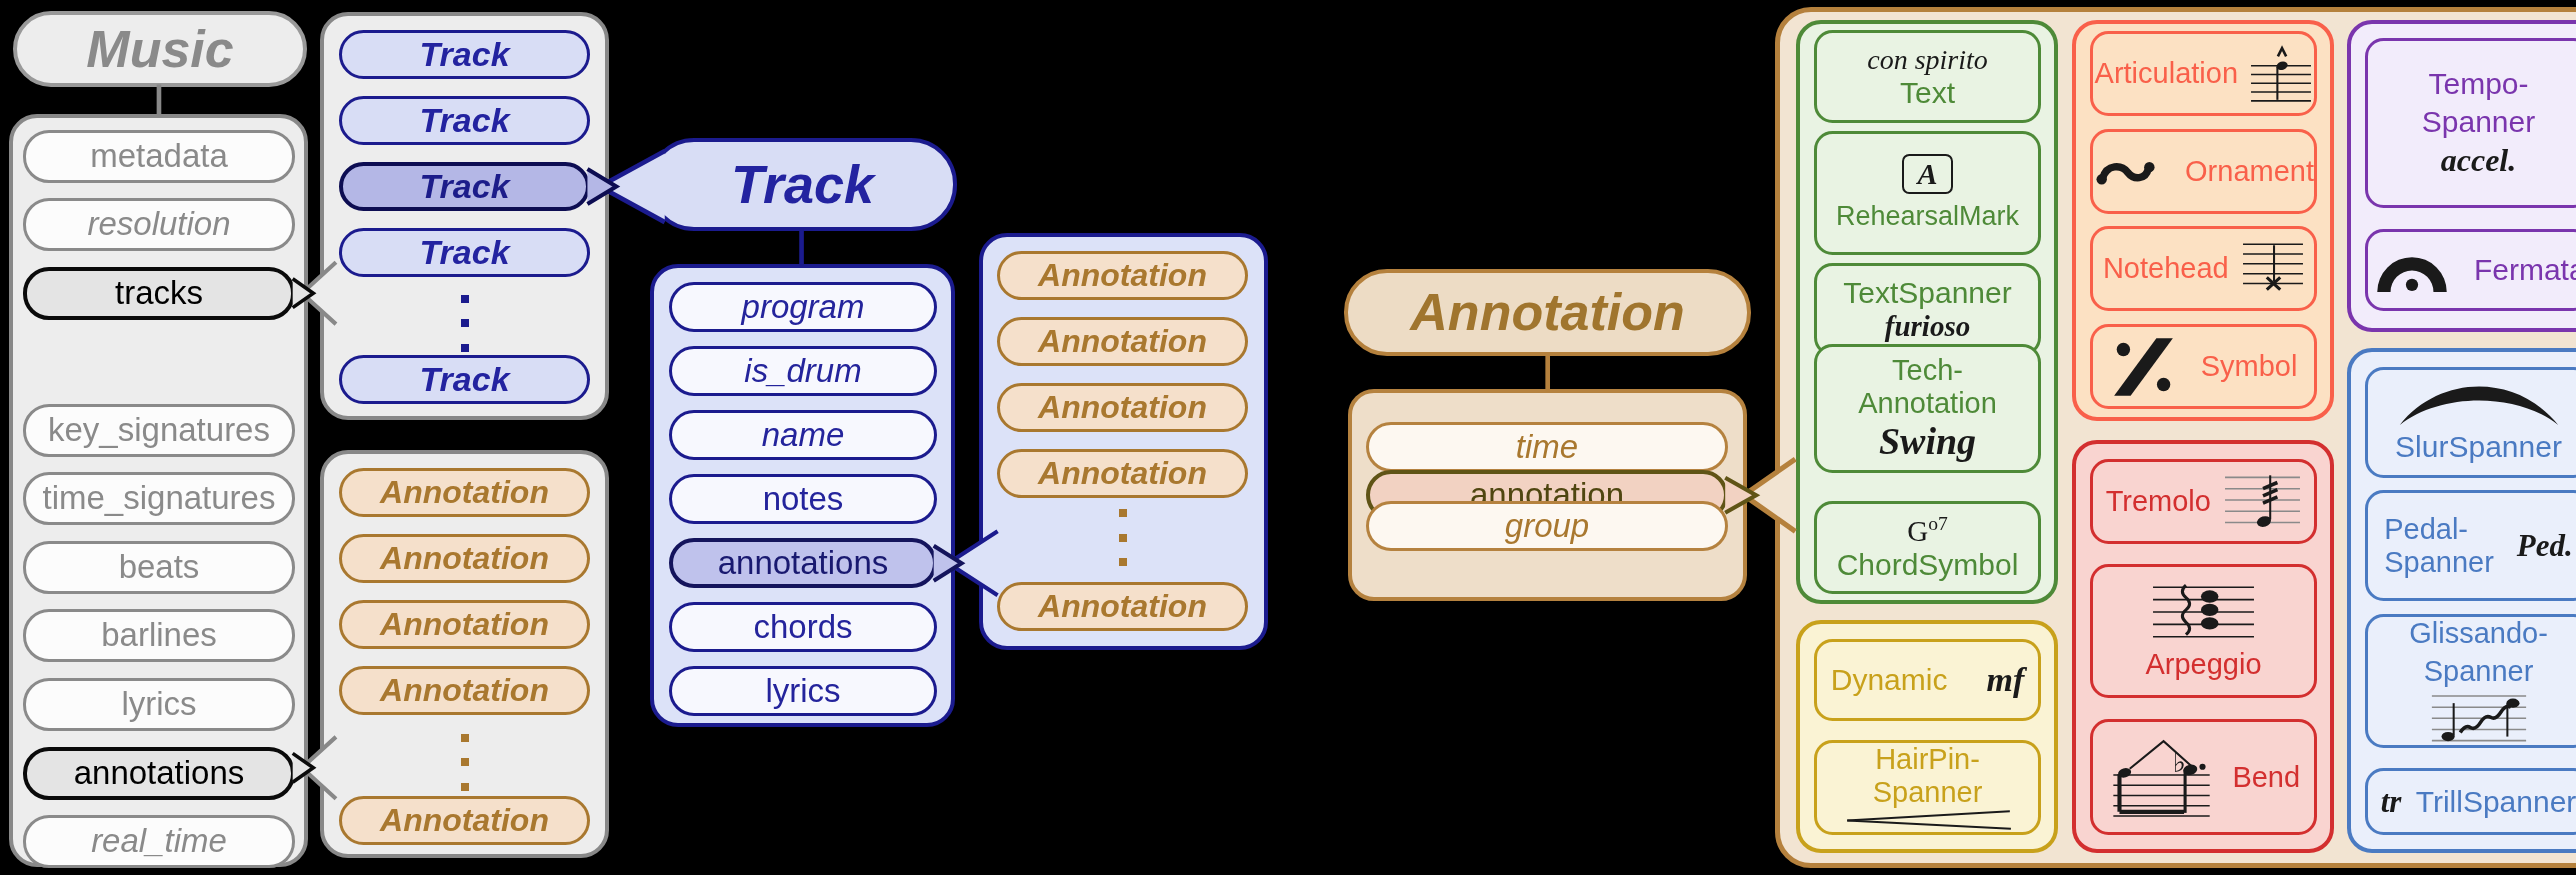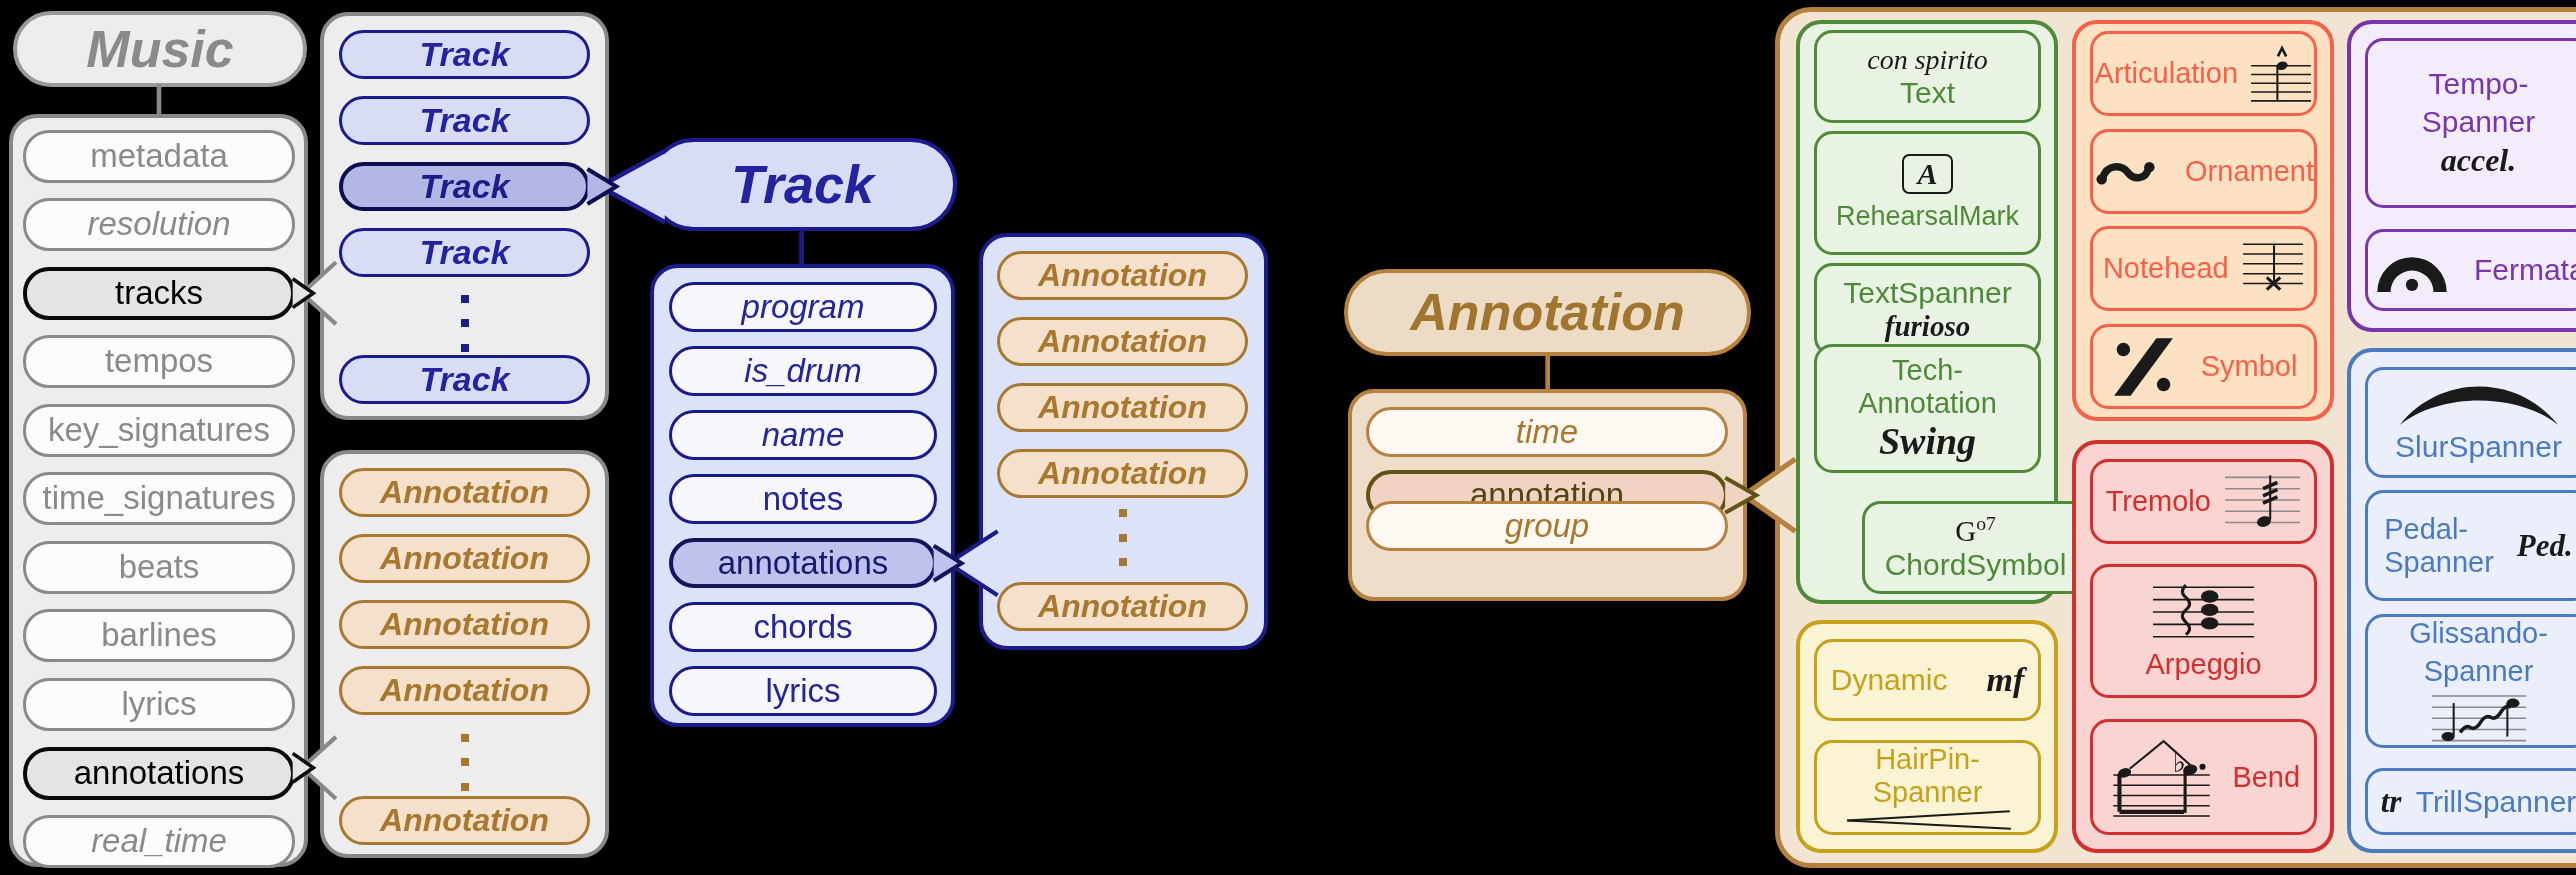--- a/index.html
+++ b/index.html
@@ -25,21 +25,20 @@
 
   <div class="pill bi" style="left:13px;top:11.3px;width:294px;height:76px;border-radius:38px;border-width:4.1px;
               border-color:#999;background:#ededed;color:#8a8a8a;font-size:52px;">Music</div>
 
   <div class="box" style="left:9.3px;top:114px;width:299px;height:753px;border-radius:28px;border-width:4.1px;
               border-color:#888;background:#ededed;"></div>
 
   <div class="pill" style="left:23px;top:130px;width:272px;height:53px;border-radius:26px;border-width:3.1px;border-color:#8a8a8a;background:#fcfcfc;color:#8a8a8a;font-size:33px;">metadata</div>
   <div class="pill it" style="left:23px;top:198px;width:272px;height:53px;border-radius:26px;border-width:3.1px;border-color:#8a8a8a;background:#fcfcfc;color:#8a8a8a;font-size:33px;">resolution</div>
   <div class="pill" style="left:23px;top:267px;width:272px;height:53px;border-radius:26px;border-width:4.1px;border-color:#0a0a0a;background:#e4e4e4;color:#000;font-size:33px;">tracks</div>
-  <div class="pill" style="left:23px;top:335px;width:272px;height:53px;border-radius:26px;border-width:3.1px;border-color:#8a8a8a;background:#fcfcfc;color:#8a8a8a;font-size:33px;">tempos</div>
   <div class="pill" style="left:23px;top:404px;width:272px;height:53px;border-radius:26px;border-width:3.1px;border-color:#8a8a8a;background:#fcfcfc;color:#8a8a8a;font-size:33px;">key_signatures</div>
   <div class="pill" style="left:23px;top:472px;width:272px;height:53px;border-radius:26px;border-width:3.1px;border-color:#8a8a8a;background:#fcfcfc;color:#8a8a8a;font-size:33px;">time_signatures</div>
   <div class="pill" style="left:23px;top:541px;width:272px;height:53px;border-radius:26px;border-width:3.1px;border-color:#8a8a8a;background:#fcfcfc;color:#8a8a8a;font-size:33px;">beats</div>
   <div class="pill" style="left:23px;top:609px;width:272px;height:53px;border-radius:26px;border-width:3.1px;border-color:#8a8a8a;background:#fcfcfc;color:#8a8a8a;font-size:33px;">barlines</div>
   <div class="pill" style="left:23px;top:678px;width:272px;height:53px;border-radius:26px;border-width:3.1px;border-color:#8a8a8a;background:#fcfcfc;color:#8a8a8a;font-size:33px;">lyrics</div>
   <div class="pill" style="left:23px;top:747px;width:272px;height:53px;border-radius:26px;border-width:4.1px;border-color:#0a0a0a;background:#e4e4e4;color:#000;font-size:33px;">annotations</div>
   <div class="pill it" style="left:23px;top:815px;width:272px;height:53px;border-radius:26px;border-width:3.1px;border-color:#8a8a8a;background:#fcfcfc;color:#8a8a8a;font-size:33px;">real_time</div>
 
   <div class="box" style="left:320px;top:12.4px;width:289px;height:408px;border-radius:28px;border-width:4.1px;border-color:#888;background:#ededed;"></div>
   <div class="pill bi" style="left:339px;top:30px;width:251px;height:49px;border-radius:25px;border-width:3.6px;border-color:#1b1b8e;background:#d8ddf5;color:#2323a0;font-size:34px;">Track</div>
@@ -80,21 +79,21 @@
   <div class="pill bi" style="left:997px;top:449px;width:251px;height:49px;border-radius:25px;border-width:3.6px;border-color:#a9782f;background:#f5e0cb;color:#a9782f;font-size:32px;">Annotation</div>
   <div class="dot" style="left:1119px;top:509px;background:#a9782f;"></div>
   <div class="dot" style="left:1119px;top:534px;background:#a9782f;"></div>
   <div class="dot" style="left:1119px;top:558px;background:#a9782f;"></div>
   <div class="pill bi" style="left:997px;top:582px;width:251px;height:49px;border-radius:25px;border-width:3.6px;border-color:#a9782f;background:#f5e0cb;color:#a9782f;font-size:32px;">Annotation</div>
 
   <div class="pill bi" style="left:1344px;top:269px;width:407px;height:87px;border-radius:43px;border-width:4.6px;
               border-color:#b5813d;background:#eddcc5;color:#a0752e;font-size:52px;">Annotation</div>
 
   <div class="box" style="left:1348px;top:389px;width:399px;height:212px;border-radius:26px;border-width:4.1px;border-color:#b5823f;background:#eedec9;"></div>
-  <div class="pill it" style="left:1366px;top:407px;width:362px;height:50px;border-radius:25px;border-width:3.6px;border-color:#b5823f;background:#fdf8f1;color:#a9782f;font-size:33px;">time</div>
+  <div class="pill it" style="left:1366px;top:422px;width:362px;height:50px;border-radius:25px;border-width:3.6px;border-color:#b5823f;background:#fdf8f1;color:#a9782f;font-size:33px;">time</div>
   <div class="pill" style="left:1366px;top:470px;width:362px;height:50px;border-radius:25px;border-width:4.1px;border-color:#5f5416;background:#f2d2c2;color:#4f4610;font-size:33px;">annotation</div>
   <div class="pill it" style="left:1366px;top:501px;width:362px;height:50px;border-radius:25px;border-width:3.6px;border-color:#b5823f;background:#fdf8f1;color:#a9782f;font-size:33px;">group</div>
 
   <div class="box" style="left:1775px;top:7.2px;width:843px;height:861px;border-radius:36px;border-width:5.2px;
               border-color:#b5813d;background:#f2e4d2;"></div>
 
   <div class="box" style="left:1796px;top:19.6px;width:262px;height:584px;border-radius:25px;border-width:4.1px;border-color:#4e8a38;background:#e9f3e3;"></div>
   <div class="box col" style="left:1814px;top:30px;width:227px;height:93px;border-radius:18.5px;border-width:3.1px;border-color:#4e8a38;background:#e9f3e3;">
     <span class="serif it" style="font-size:28px;color:#1a1a1a;">con spirito</span>
     <span class="lbl" style="font-size:30px;color:#4e8a38;">Text</span>
@@ -105,21 +104,21 @@
   </div>
   <div class="box col" style="left:1814px;top:263px;width:227px;height:93px;border-radius:18.5px;border-width:3.1px;border-color:#4e8a38;background:#e9f3e3;">
     <span class="lbl" style="font-size:30px;color:#4e8a38;">TextSpanner</span>
     <span class="serif bi" style="font-size:29px;color:#1a1a1a;">furioso</span>
   </div>
   <div class="box col" style="left:1814px;top:344px;width:227px;height:129px;border-radius:18.5px;border-width:3.1px;border-color:#4e8a38;background:#e9f3e3;">
     <span class="lbl" style="font-size:29px;color:#4e8a38;">Tech-</span>
     <span class="lbl" style="font-size:29px;color:#4e8a38;">Annotation</span>
     <span class="serif bi" style="font-size:38px;color:#1a1a1a;">Swing</span>
   </div>
-  <div class="box col" style="left:1814px;top:501px;width:227px;height:93px;border-radius:18.5px;border-width:3.1px;border-color:#4e8a38;background:#e9f3e3;margin-left:48px;">
+  <div class="box col" style="left:1814px;top:501px;width:227px;height:93px;border-radius:18.5px;border-width:3.1px;border-color:#4e8a38;background:#e9f3e3;">
     <span class="serif" style="font-size:29px;color:#1a1a1a;">
       <span>G</span><sup style="font-size:19.6px;">o7</sup>
     </span>
     <span class="lbl" style="font-size:30px;color:#4e8a38;">ChordSymbol</span>
   </div>
 
   <div class="box" style="left:1796px;top:620px;width:262px;height:233px;border-radius:25px;border-width:4.6px;border-color:#c8a11b;background:#faf3d4;"></div>
   <div class="box row" style="left:1814px;top:639px;width:227px;height:82px;border-radius:18.5px;border-width:3.6px;border-color:#c8a11b;background:#faf3d4;gap:39px;">
     <span class="lbl" style="font-size:30px;color:#c8a11b;">Dynamic</span>
     <span class="serif bi" style="font-size:34px;color:#1a1a1a;">mf</span>

